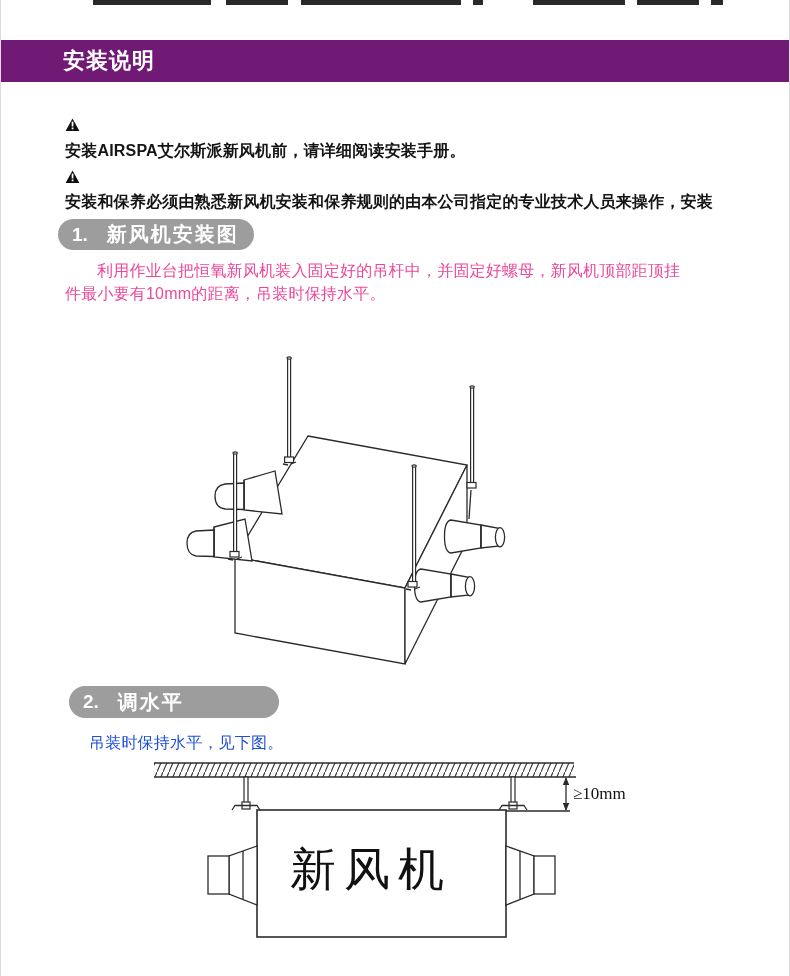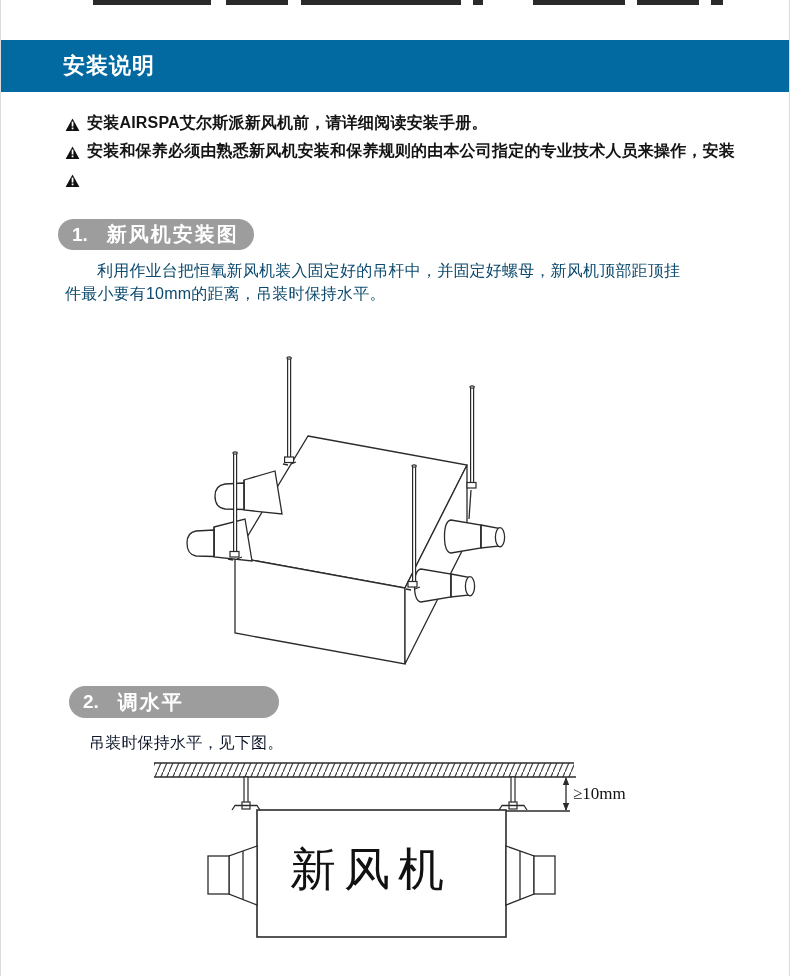--- a/index.html
+++ b/index.html
@@ -6,46 +6,46 @@
   body{
     width:790px;height:976px;position:relative;background:#ffffff;
     font-family:"Liberation Sans","DejaVu Sans",sans-serif;
     color:#1a1a1a;overflow:hidden;
     border-left:1px solid #dcdcdc;border-right:1px solid #dcdcdc;box-sizing:border-box;
   }
   
   .crop-seg{position:absolute;top:0;height:5px;background:#2a2a2a;}
   
   .header-bar{
-    position:absolute;left:0;top:40px;width:790px;height:52px;
-    background:#0369a1;display:flex;align-items:center;
+    position:absolute;left:0;top:40px;width:790px;height:42px;
+    background:#701a75;display:flex;align-items:center;
   }
   .header-bar .title{
     color:#ffffff;font-size:22px;font-weight:600;margin-left:62px;letter-spacing:1px;
   }
   
   .warning-list{position:absolute;left:64px;top:111px;width:690px;}
   .warning-line{display:flex;align-items:flex-start;line-height:23.8px;
-    font-size:16px;font-weight:700;color:#141414;letter-spacing:0.2px;}
+    font-size:16px;font-weight:700;color:#141414;letter-spacing:0.2px;flex-direction:column;}
   .warning-line.cont{padding-left:22px;}
   .w-icon{display:inline-block;width:15px;margin-right:7px;flex:0 0 15px;padding-top:4px;}
   
   .pill{
     position:absolute;background:#9d9d9d;border-radius:17px;color:#ffffff;
     display:flex;align-items:center;font-weight:700;
   }
   .pill .num{font-size:19px;margin-left:14px;}
   .pill .ttl{font-size:20px;margin-left:19px;letter-spacing:2px;}
   .pill1{left:57px;top:219px;width:196px;height:31px;}
   .pill2{left:68px;top:686px;width:210px;height:32px;}
   
   .sec-body{position:absolute;left:64px;top:259px;width:690px;}
-  .body-line{font-size:16px;line-height:23px;color:#0c4a6e;letter-spacing:0.2px;}
+  .body-line{font-size:16px;line-height:23px;color:#ec4899;letter-spacing:0.2px;}
   .body-line.first{text-indent:2em;}
-  .caption{position:absolute;left:88px;top:733px;font-size:16px;color:#0f172a;letter-spacing:0.2px;}
+  .caption{position:absolute;left:88px;top:733px;font-size:16px;color:#1d4ed8;letter-spacing:0.2px;}
   
   .iso-diagram{position:absolute;left:110px;top:330px;}
   .level-diagram{position:absolute;left:120px;top:758px;}
   svg .ln{stroke:#2b2b2b;stroke-width:1.3;fill:none;}
   svg .face{stroke:#2b2b2b;stroke-width:1.3;fill:#ffffff;}
   svg .rod{stroke:#2b2b2b;stroke-width:1.2;fill:#ffffff;}
 </style>
 </head>
 <body>
 

